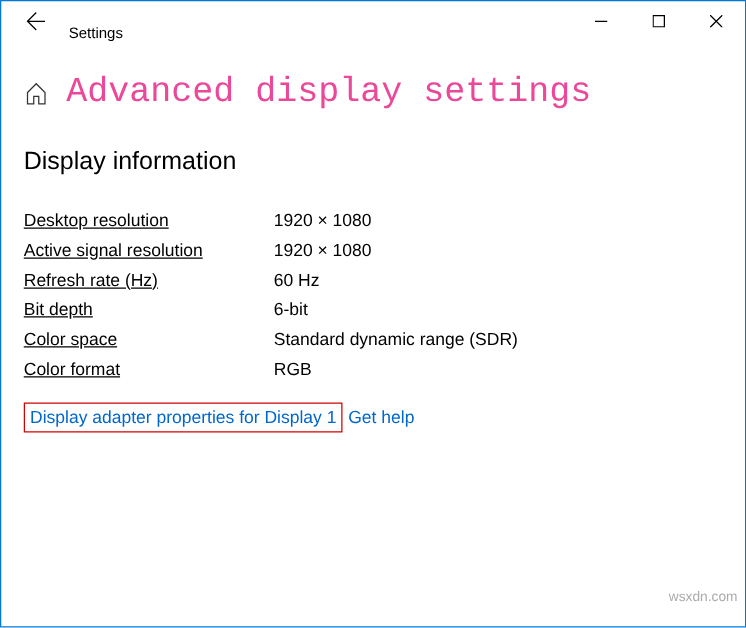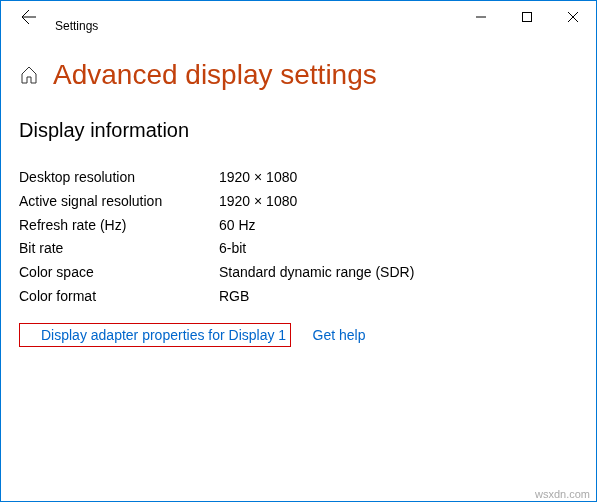--- a/index.html
+++ b/index.html
@@ -60,21 +60,22 @@
       margin-bottom: 28px;
     }
     .home-icon {
       width: 20px;
       height: 20px;
       margin-right: 14px;
     }
     .page-title {
       font-size: 28px;
       font-weight: 400;
-      color: #c2410c;
+      color: #ec4899;
+      font-family: Liberation Mono, monospace;
     }
     .section-heading {
       font-size: 20px;
       font-weight: 400;
       color: #000;
       margin-bottom: 24px;
     }
     .display-info-row {
       display: flex;
       align-items: flex-end;
@@ -92,48 +93,48 @@
       margin-bottom: 12px;
     }
     .info-row {
       display: flex;
       font-size: 14px;
       color: #000;
       line-height: 1.7;
     }
     .info-label {
       width: 200px;
+      text-decoration: underline;
     }
     .info-value {
       color: #000;
     }
     .link {
       color: #0066cc;
       font-size: 14px;
       cursor: pointer;
       display: inline-block;
-      margin-left: 17px;
     }
     .adapter-link-box {
       border: 1px solid #d00000;
       padding: 2px 4px;
       display: inline-block;
       margin-top: 2px;
       margin-bottom: 26px;
     }
     .question-heading {
       font-size: 20px;
       font-weight: 400;
       color: #000;
       margin-bottom: 12px;
     }
     .watermark {
       position: absolute;
       right: 6px;
-      bottom: 1px;
+      bottom: 17px;
       font-size: 11px;
       color: #aaa;
     }
   </style>
 </head>
 <body>
 
 <div class="titlebar">
   <div class="back">
     <svg viewBox="0 0 16 16" width="16" height="16">
@@ -181,21 +182,21 @@
     </div>
     <div class="info-row">
       <div class="info-label">Active signal resolution</div>
       <div class="info-value">1920 × 1080</div>
     </div>
     <div class="info-row">
       <div class="info-label">Refresh rate (Hz)</div>
       <div class="info-value">60 Hz</div>
     </div>
     <div class="info-row">
-      <div class="info-label">Bit rate</div>
+      <div class="info-label">Bit depth</div>
       <div class="info-value">6-bit</div>
     </div>
     <div class="info-row">
       <div class="info-label">Color space</div>
       <div class="info-value">Standard dynamic range (SDR)</div>
     </div>
     <div class="info-row">
       <div class="info-label">Color format</div>
       <div class="info-value">RGB</div>
     </div>

